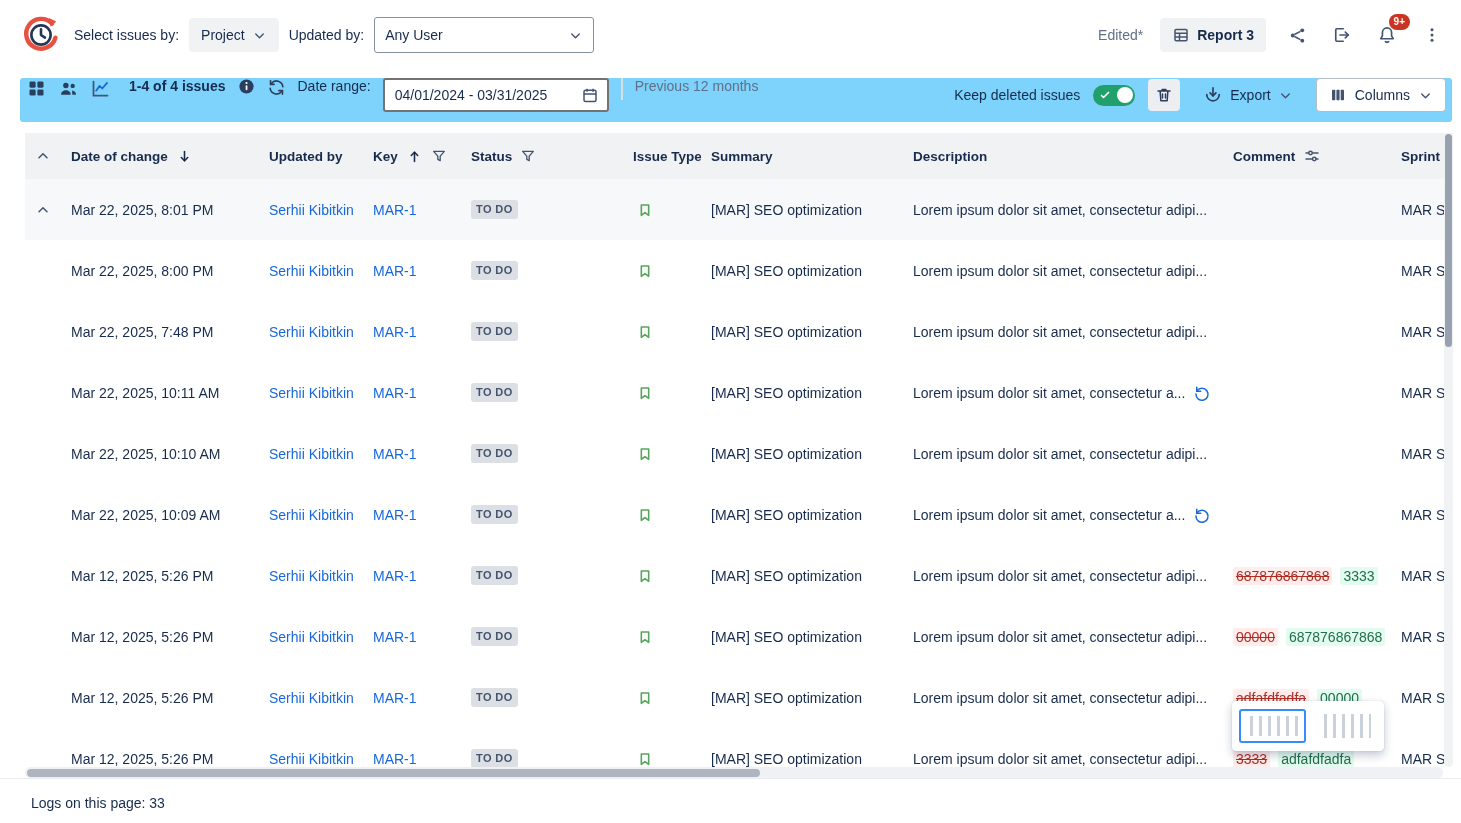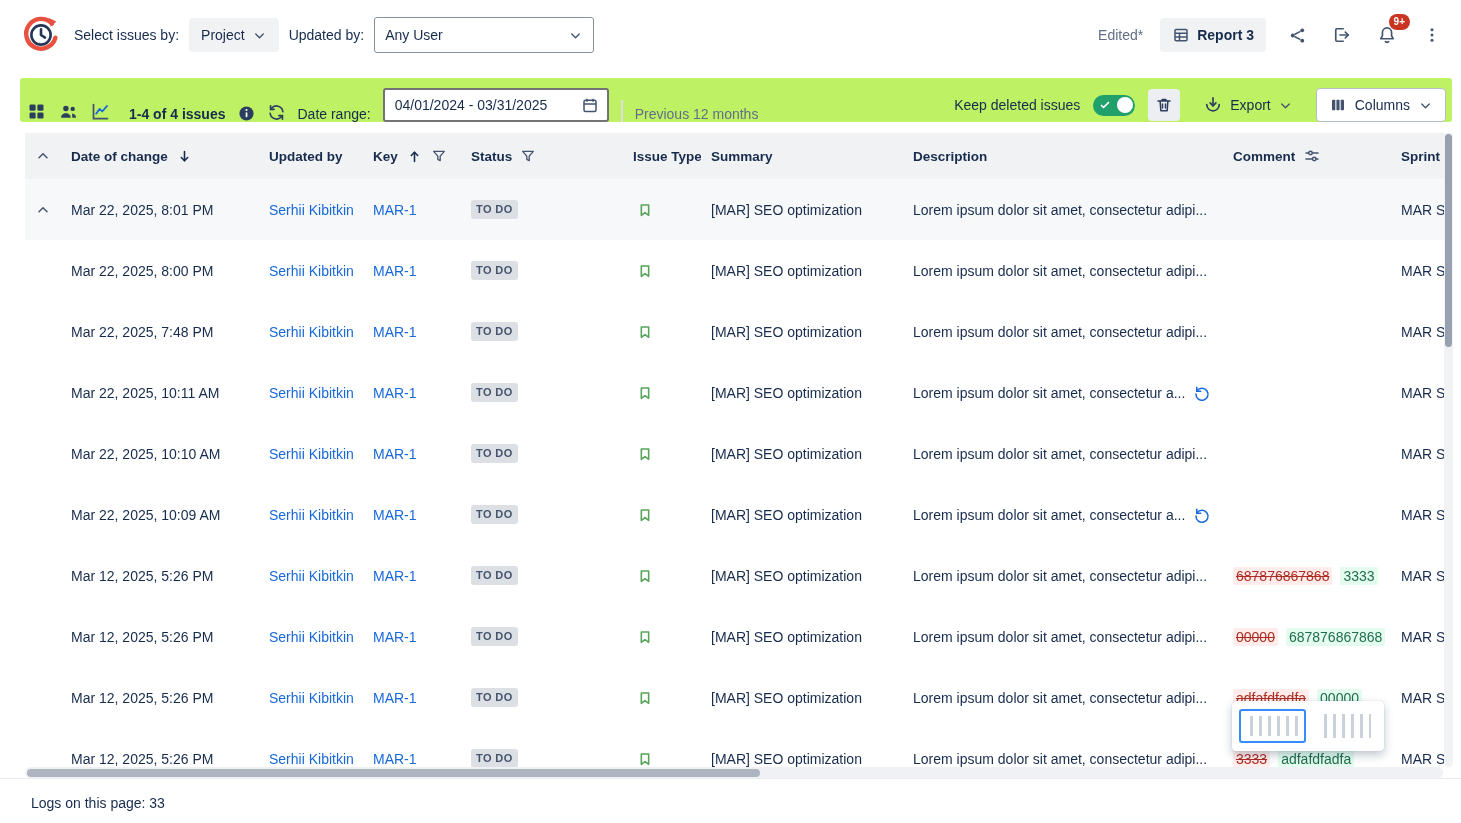--- a/index.html
+++ b/index.html
@@ -18,21 +18,21 @@
 .w-project{width:224px}
 .w-user{width:220px}
 .chev{color:#44546F}
 .top-right{margin-left:auto;display:flex;align-items:center;gap:17px}
 .muted{color:#626F86;font-size:14px}
 .report{font-weight:600}
 .iconbtn{position:relative;display:inline-flex;align-items:center;justify-content:center;width:28px;height:28px;color:#44546F}
 .badge9{position:absolute;top:-7px;right:-9px;background:#CA3521;color:#fff;font-size:10px;font-weight:700;line-height:1;padding:3px 5px;border-radius:9px}
 
 
-.toolbar{display:flex;align-items:flex-end;height:44px;margin:8px 9px 8px 20px;padding:0 6px;background:#bef264;border-radius:3px;gap:12px}
+.toolbar{display:flex;align-items:flex-start;height:44px;margin:8px 9px 8px 20px;padding:0 6px;background:#7dd3fc;border-radius:3px;gap:12px}
 .viewgroup{display:flex;align-items:center;gap:11px;color:#44546F}
 .view-active{color:#1868DB}
 .count{font-size:14px;font-weight:600;color:#172B4D;margin-left:6px;white-space:nowrap}
 .tb-icon{display:inline-flex;align-items:center;justify-content:center;color:#2C3E5D}
 .datefield{display:flex;align-items:center;justify-content:space-between;gap:8px;width:226px;height:34px;border:2px solid #737373;border-radius:3px;background:#fff;padding:0 8px 0 10px;font-size:14px;color:#172B4D;white-space:nowrap}
 .vdiv{width:2px;height:22px;background:#DCDFE4}
 .hint{color:#626F86;font-size:14px;white-space:nowrap}
 .tb-right{margin-left:auto;display:flex;align-items:center;gap:13px}
 .toggle{position:relative;width:42px;height:21px;border-radius:11px;background:#22A06B;flex:none;cursor:pointer}
 .toggle .tick{position:absolute;left:6px;top:4.5px}

